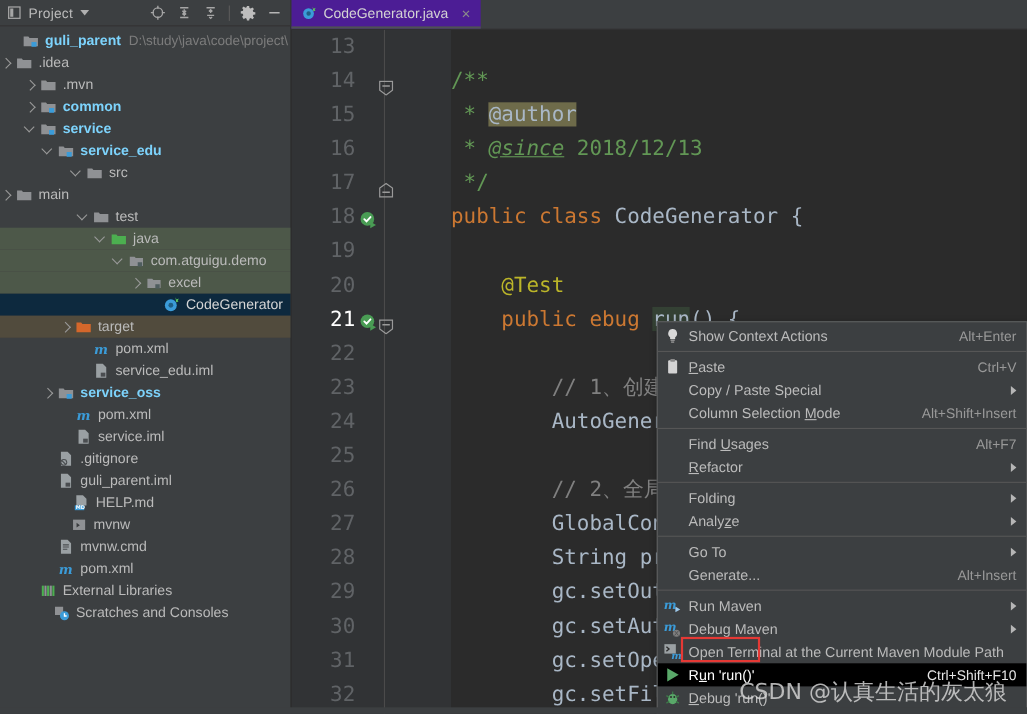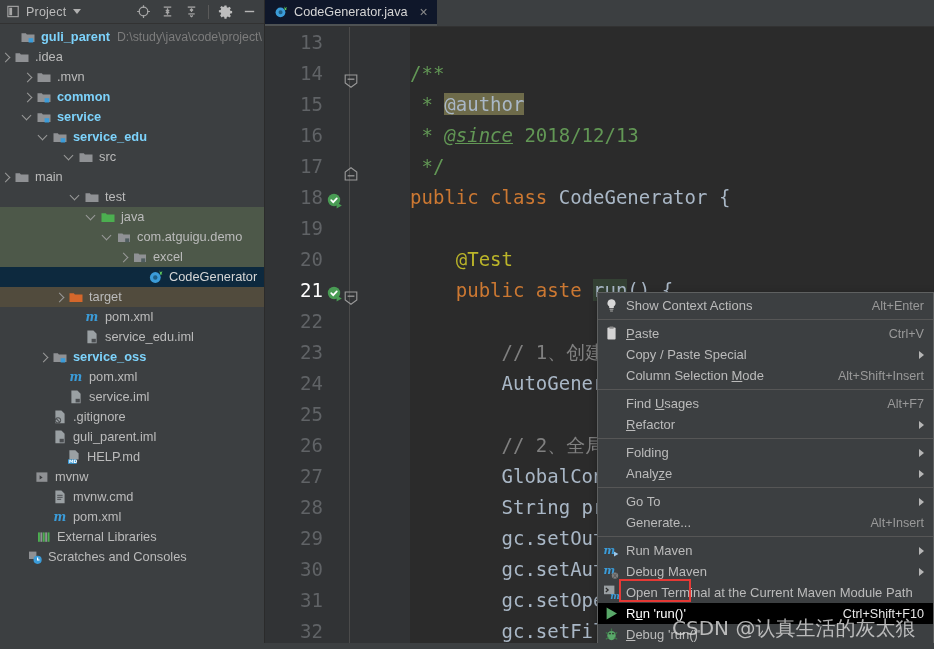--- a/index.html
+++ b/index.html
@@ -77,21 +77,21 @@
     background: #2b2b2b;
   }
   .tabbar {
     height: 27px; background: #3c3f41;
     display: flex; align-items: flex-end;
     border-bottom: 1px solid #323232;
   }
   .tab {
     height: 27px; display: flex; align-items: center; gap: 6px;
     padding: 0 7px 0 9px;
-    background: #0f172a;
+    background: #4c1d95;
     border-bottom: 2px solid #4e5254;
     color: #d4d4d4; font-size: 12.7px;
   }
   .tab .tabclose {
     color: #8a8a8a; font-size: 14px; line-height: 1;
     margin-left: 4px; padding: 0 2px;
   }
 
   .code-area { position: relative; height: 622px; background: #2b2b2b; overflow: hidden; }
   .gutter {
@@ -390,21 +390,21 @@
         </div>
         <div class="row" style="padding-left: 52px; text-align: center;">
           <span class="arrow"></span>
           <svg class="ico" viewBox="0 0 16 16">
             <path d="M3.4 1.3h6l3.2 3.2v6H3.4z" fill="#9aa0a3"></path>
             <rect x="2" y="10.4" width="8.6" height="4.4" fill="#3b9cd9"></rect>
             <text x="2.9" y="14" font-family="DejaVu Sans, sans-serif" font-size="4.6" font-weight="bold" fill="#ffffff">MD</text>
           </svg>
           <span class="lbl">HELP.md</span>
         </div>
-        <div class="row" style="padding-left: 20px;">
+        <div class="row" style="padding-left: 50px;">
           <span class="arrow"></span>
           <svg class="ico" viewBox="0 0 16 16">
             <rect x="2.4" y="3.4" width="11" height="9.4" fill="#8f9194"></rect>
             <path d="M5.6 6.2l3 2.2-3 2.2z" fill="#3a3c3e"></path>
           </svg>
           <span class="lbl">mvnw</span>
         </div>
         <div class="row" style="padding-left: 38px;">
           <span class="arrow"></span>
           <svg class="ico" viewBox="0 0 16 16">
@@ -424,21 +424,21 @@
           <span class="arrow"></span>
           <svg class="ico" viewBox="0 0 16 16">
             <rect x="2" y="3.4" width="1.9" height="9.4" fill="#4caf50"></rect>
             <rect x="4.4" y="3.4" width="1.9" height="9.4" fill="#8f9194"></rect>
             <rect x="6.8" y="3.4" width="1.9" height="9.4" fill="#4caf50"></rect>
             <rect x="9.2" y="3.4" width="1.9" height="9.4" fill="#8f9194"></rect>
             <rect x="11.6" y="3.4" width="1.9" height="9.4" fill="#4caf50"></rect>
           </svg>
           <span class="lbl">External Libraries</span>
         </div>
-        <div class="row" style="padding-left: 13px;">
+        <div class="row" style="padding-left: 34px;">
           <span class="arrow"></span>
           <svg class="ico" viewBox="0 0 16 16">
             <path d="M2 2.6h7.4v7.4H2z" fill="#8f9194"></path>
             <circle cx="10.6" cy="10.8" r="4.1" fill="#3b9cd9"></circle>
             <path d="M10.6 8.4v2.6h2" stroke="#ffffff" stroke-width="1.2" fill="none"></path>
           </svg>
           <span class="lbl">Scratches and Consoles</span>
         </div>
       </div>
   </div>
@@ -480,21 +480,21 @@
               </svg></span><span class="txt"><span class="kw">public class </span><span class="cls">CodeGenerator </span><span class="cls">{</span></span></div>
           <div class="ln"><span class="num">19</span><span class="txt"></span></div>
           <div class="ln"><span class="num">20</span><span class="txt"><span class="anno">    @Test</span></span></div>
           <div class="ln cur"><span class="num">21</span><span class="marker"><svg viewBox="0 0 18 18">
                 <circle cx="7" cy="7" r="6.2" fill="#499c54"></circle>
                 <path d="M4.2 7.2l2 2 3.6-3.9" stroke="#ffffff" stroke-width="1.7" fill="none" stroke-linecap="round"></path>
                 <path d="M9.6 9.4l5.2 3.1-5.2 3.1z" fill="#499c54"></path>
               </svg></span><span class="fold"><svg viewBox="0 0 14 14">
                 <path d="M1.2 1h11.6v8l-5.8 4.3L1.2 9z" fill="none" stroke="#9a9a9a" stroke-width="1.1"></path>
                 <path d="M3.6 5.2h6.8" stroke="#9a9a9a" stroke-width="1.3"></path>
-              </svg></span><span class="txt"><span class="kw">    public aste </span><span class="fnhl">run</span><span class="cls">() {</span></span></div>
+              </svg></span><span class="txt"><span class="kw">    public ebug </span><span class="fnhl">run</span><span class="cls">() {</span></span></div>
           <div class="ln"><span class="num">22</span><span class="txt"></span></div>
           <div class="ln"><span class="num">23</span><span class="txt"><span class="cmt">        // 1、创建</span></span></div>
           <div class="ln"><span class="num">24</span><span class="txt"><span class="cls">        AutoGener</span></span></div>
           <div class="ln"><span class="num">25</span><span class="txt"></span></div>
           <div class="ln"><span class="num">26</span><span class="txt"><span class="cmt">        // 2、全局</span></span></div>
           <div class="ln"><span class="num">27</span><span class="txt"><span class="cls">        GlobalCon</span></span></div>
           <div class="ln"><span class="num">28</span><span class="txt"><span class="cls">        String pr</span></span></div>
           <div class="ln"><span class="num">29</span><span class="txt"><span class="cls">        gc.setOut</span></span></div>
           <div class="ln"><span class="num">30</span><span class="txt"><span class="cls">        gc.setAut</span></span></div>
           <div class="ln"><span class="num">31</span><span class="txt"><span class="cls">        gc.setOpe</span></span></div>

